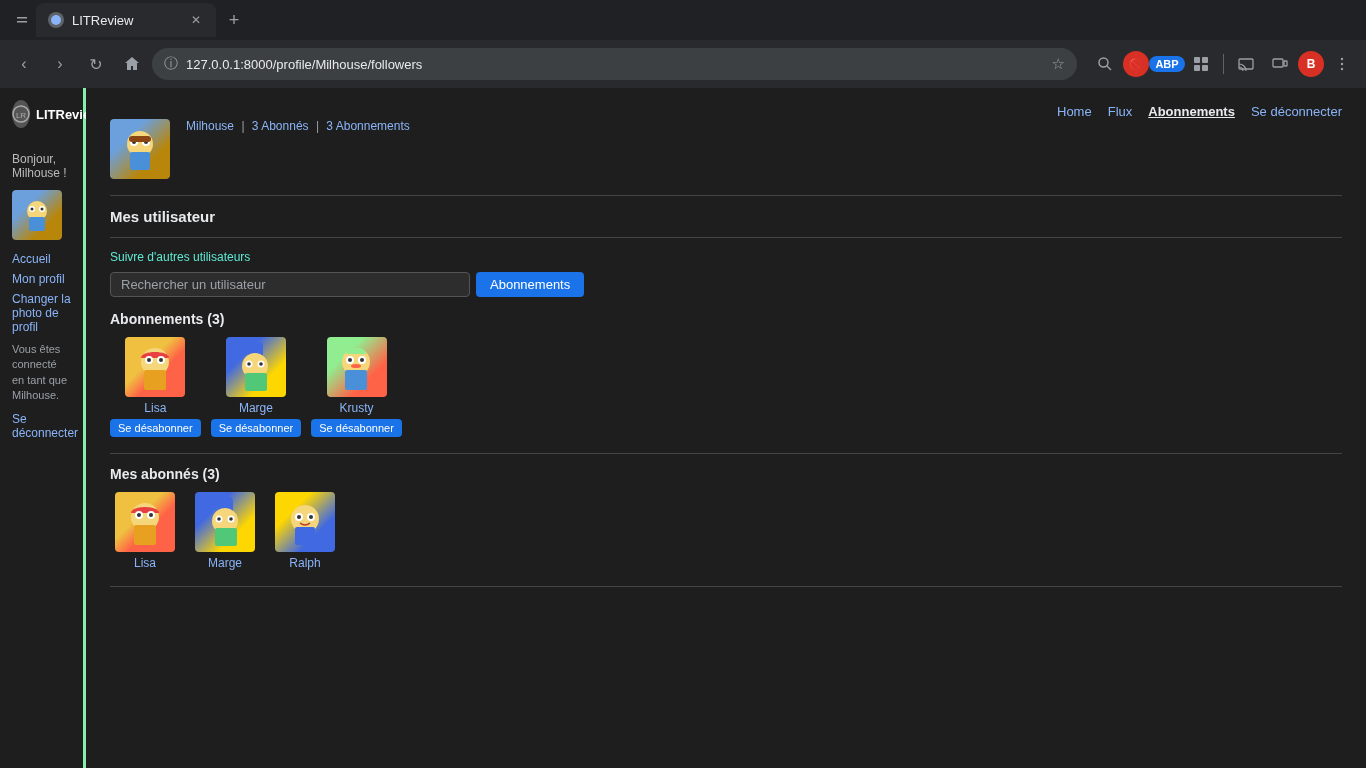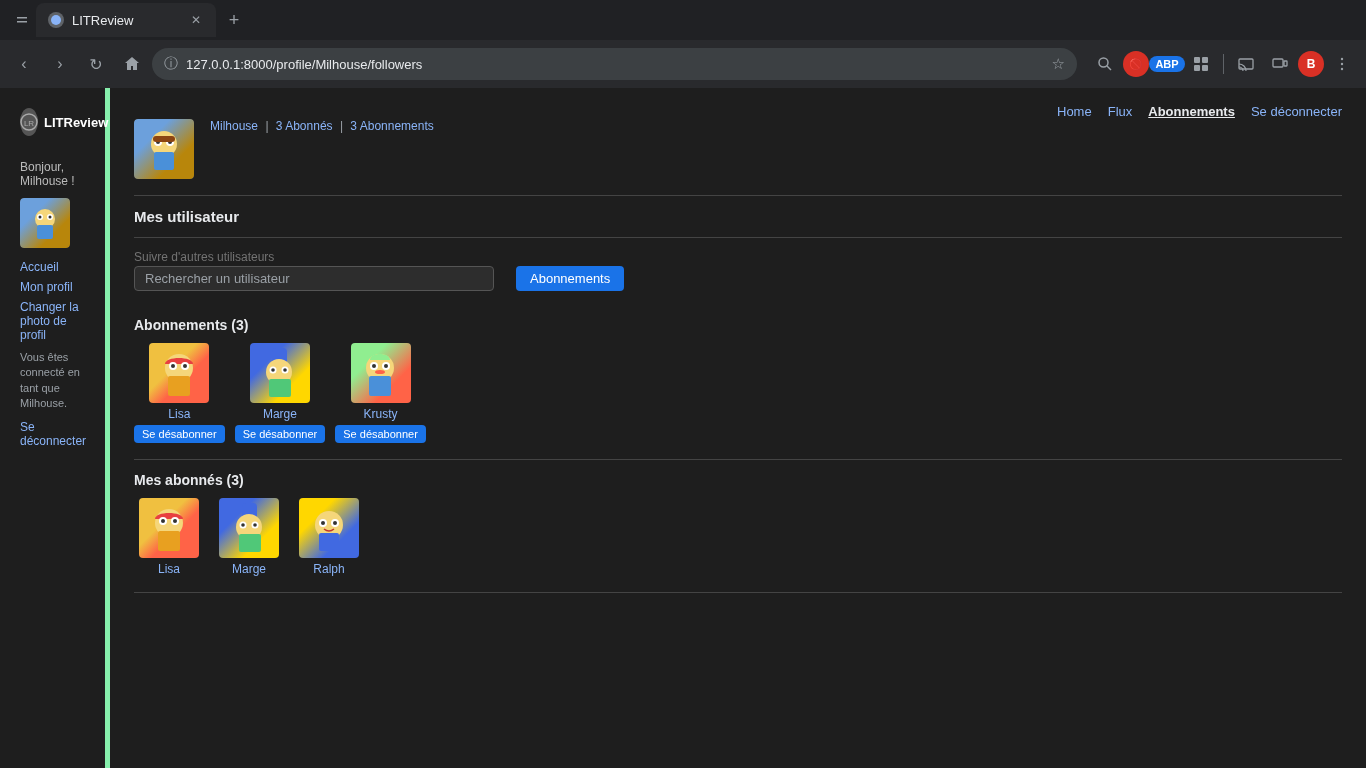--- a/index.html
+++ b/index.html
@@ -24,21 +24,21 @@
     .nav-icon-btn { width: 32px; height: 32px; display: flex; align-items: center; justify-content: center; border-radius: 50%; cursor: pointer; color: #9aa0a6; font-size: 16px; }
     .profile-circle { width: 26px; height: 26px; border-radius: 50%; background: #d93025; display: flex; align-items: center; justify-content: center; color: white; font-size: 12px; font-weight: bold; }
     .abp-btn { background: #1a73e8; color: white; border-radius: 8px; padding: 2px 6px; font-size: 11px; font-weight: bold; }
     .ext-circle { width: 26px; height: 26px; border-radius: 50%; background: #d93025; display: flex; align-items: center; justify-content: center; color: white; font-size: 11px; font-weight: bold; }
     .divider-v { width: 1px; height: 20px; background: #5f6368; margin: 0 4px; }
 
     
     .app-wrapper { display: flex; height: calc(768px - 88px); background: #1a1a1a; }
 
     
-    .sidebar { width: 110px; background: #1e1e1e; padding: 20px; flex-shrink: 0; border-right: 5px solid #86efac; }
+    .sidebar { width: 86px; background: #1e1e1e; padding: 12px; flex-shrink: 0; border-right: 3px solid #86efac; }
     .sidebar-logo { display: flex; align-items: center; gap: 6px; margin-bottom: 16px; padding-bottom: 8px; }
     .logo-circle { width: 28px; height: 28px; border-radius: 50%; background: #555; display: flex; align-items: center; justify-content: center; font-size: 10px; color: white; }
     .logo-text { font-size: 13px; font-weight: bold; color: #ffffff; }
     .greeting { font-size: 12px; color: #bbb; margin-bottom: 10px; }
     .avatar-sidebar { width: 50px; height: 50px; border-radius: 4px; background: #444; margin-bottom: 12px; overflow: hidden; display: flex; align-items: center; justify-content: center; }
     .sidebar-link { display: block; color: #8ab4f8; font-size: 12px; text-decoration: none; margin-bottom: 6px; cursor: pointer; }
     .sidebar-note { font-size: 11px; color: #9aa0a6; margin: 8px 0; line-height: 1.4; }
     .sidebar-logout { display: block; color: #8ab4f8; font-size: 12px; text-decoration: none; cursor: pointer; margin-top: 4px; }
 
     
@@ -55,22 +55,22 @@
     .profile-info { }
     .profile-links { font-size: 12px; color: #8ab4f8; }
     .profile-links a { color: #8ab4f8; text-decoration: none; cursor: pointer; }
     .profile-links .sep { color: #9aa0a6; margin: 0 4px; }
 
     
     .section-title { font-size: 15px; font-weight: bold; color: #e8eaed; margin: 10px 0 6px 0; }
     .section-divider { border: none; border-top: 1px solid #444; margin: 12px 0; }
 
     
-    .search-follow { font-size: 12px; color: #737373; margin-bottom: 2px; }
-    .search-bar { display: flex; gap: 22px; margin-bottom: 26px; }
+    .search-follow { font-size: 12px; color: #5eead4; margin-bottom: 8px; }
+    .search-bar { display: flex; gap: 6px; margin-bottom: 14px; }
     .search-input { background: #2d2d2d; border: 1px solid #555; border-radius: 4px; color: #e8eaed; font-size: 13px; padding: 4px 10px; width: 360px; outline: none; }
     .search-input::placeholder { color: #9aa0a6; }
     .search-btn { background: #1a73e8; color: white; border: none; border-radius: 4px; padding: 4px 14px; font-size: 13px; cursor: pointer; }
 
     
     .users-section-title { font-size: 14px; color: #e8eaed; font-weight: bold; margin-bottom: 10px; }
     .users-grid { display: flex; flex-wrap: wrap; gap: 10px; margin-bottom: 16px; }
     .user-card { display: flex; flex-direction: column; align-items: center; gap: 4px; min-width: 70px; }
     .user-avatar { width: 60px; height: 60px; background: #444; border-radius: 4px; overflow: hidden; display: flex; align-items: center; justify-content: center; }
     .user-name { font-size: 12px; color: #8ab4f8; text-decoration: none; cursor: pointer; }

